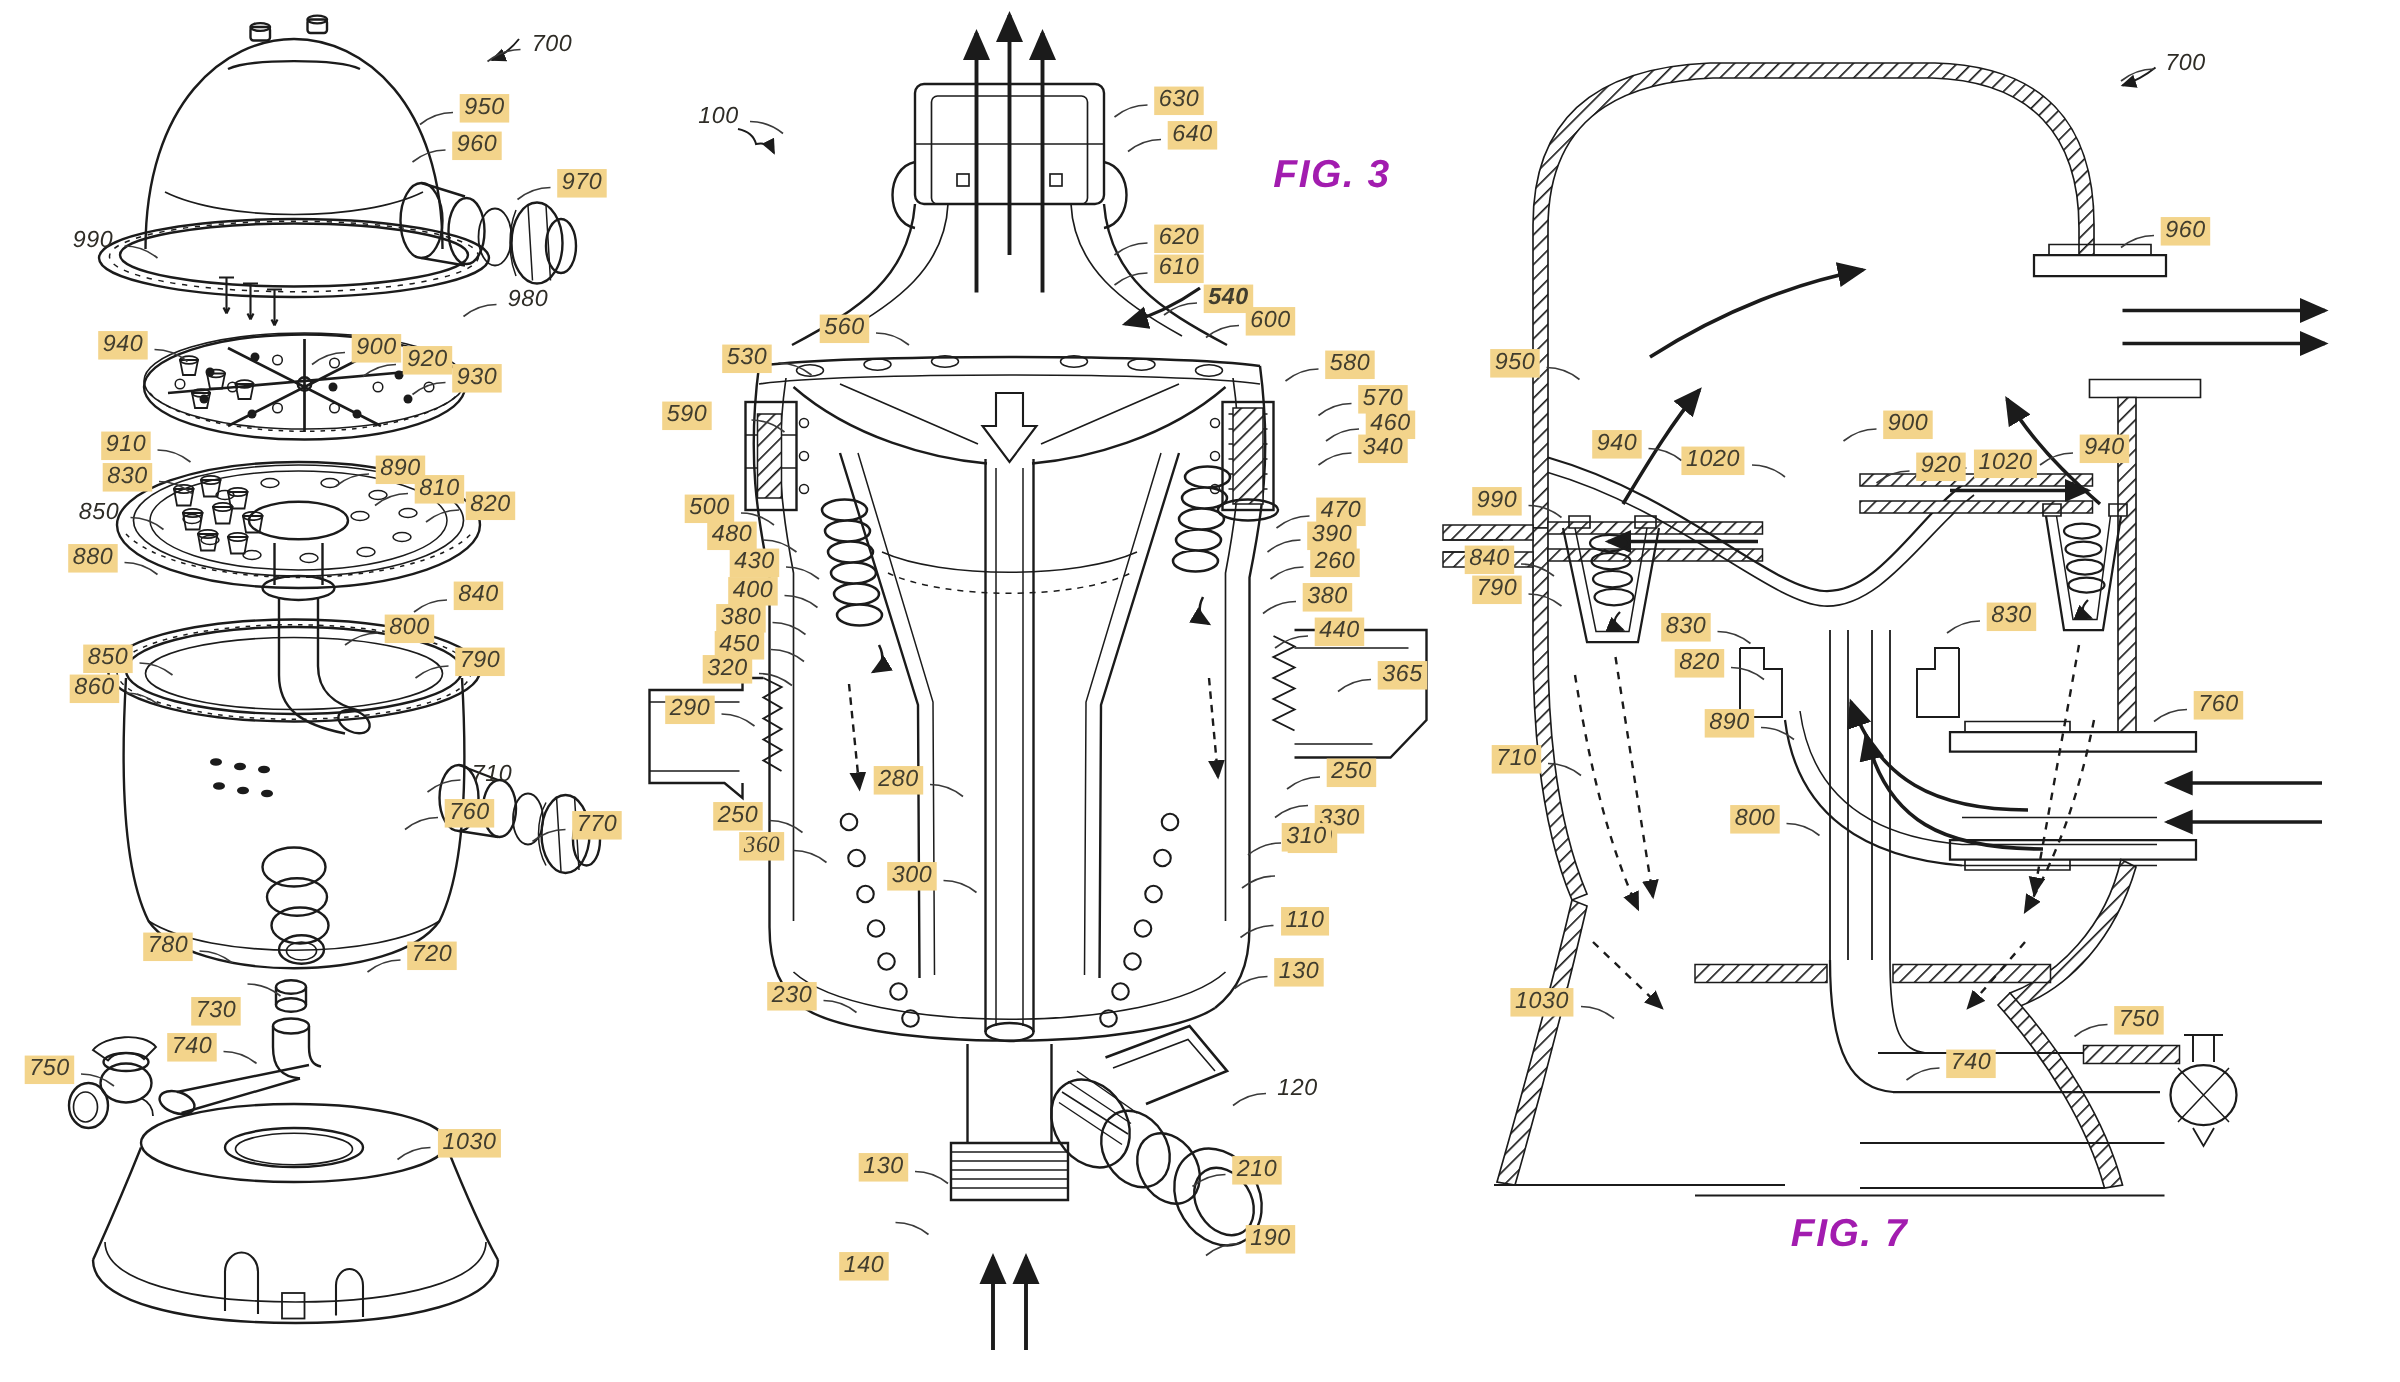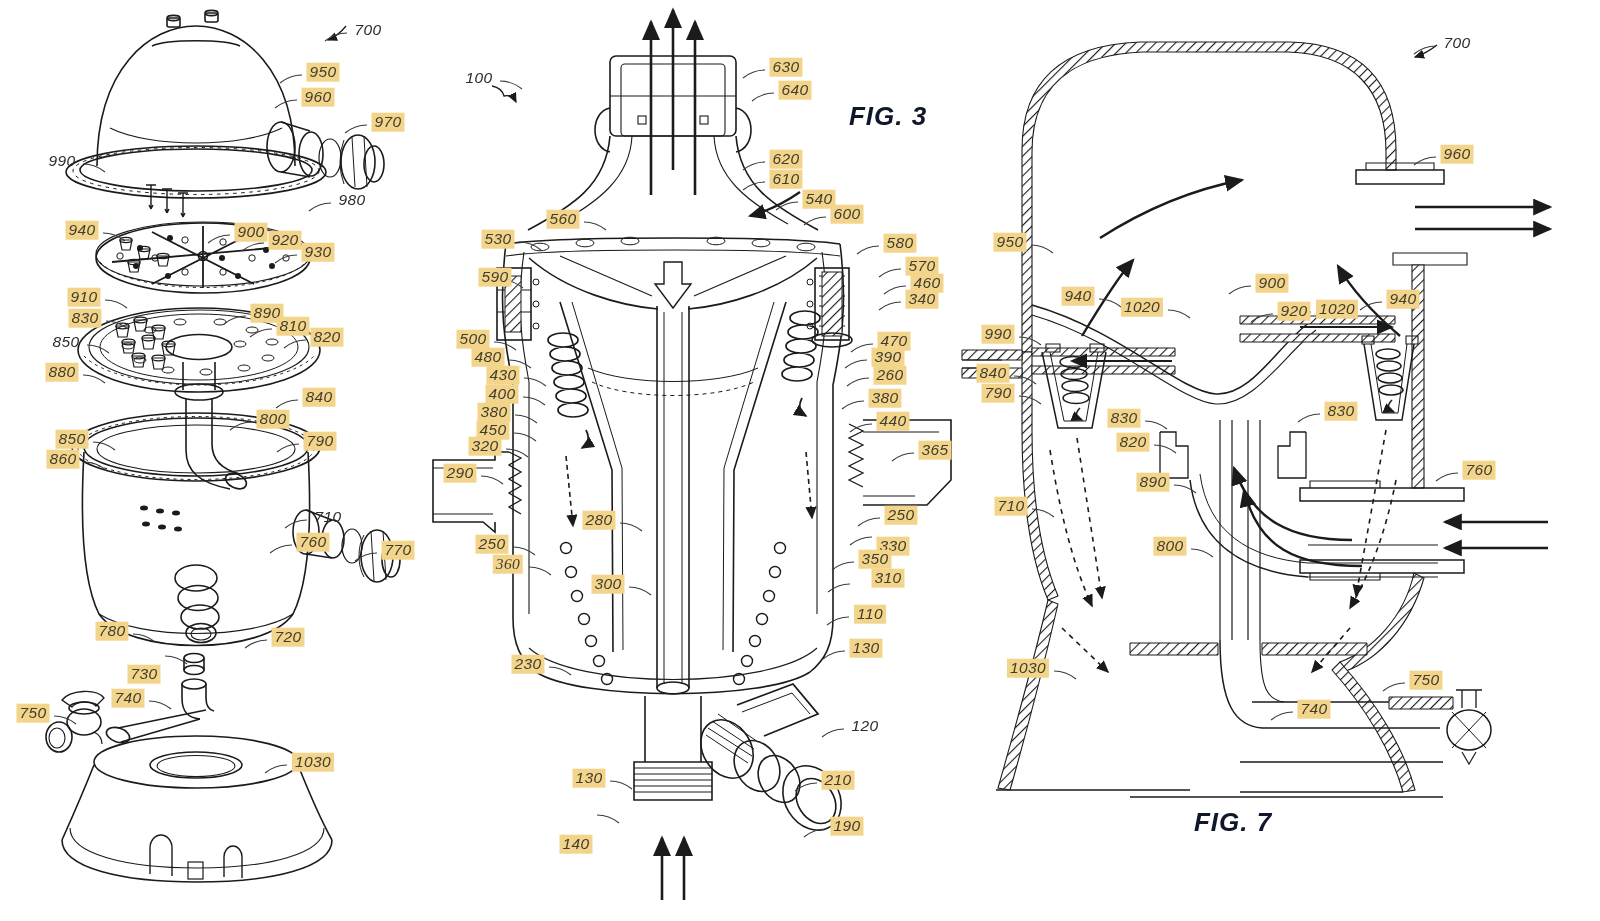--- a/index.html
+++ b/index.html
@@ -5,21 +5,21 @@
   html,body{margin:0;padding:0;background:#ffffff;}
   .stage{position:relative;width:1600px;height:921px;background:#ffffff;overflow:hidden;
          font-family:"Liberation Sans", sans-serif;}
   .stage svg.art{position:absolute;left:0;top:0;}
   #label-layer{position:absolute;left:0;top:0;width:1290px;height:921px;pointer-events:none;text-align:center;}
   .ref-label{position:absolute;transform:translate(-50%,-50%);font-style:italic;
              font-size:15.5px;line-height:1.2;padding:0 3px;color:#2e2c26;white-space:nowrap;
              letter-spacing:.4px;}
   .ref-label.hl{background:#f3d48b;color:#413d2e;}
   .fig-caption{position:absolute;transform:translate(-50%,-50%);font-weight:bold;
-               font-style:italic;font-size:26px;color:#0f172a;letter-spacing:1px;white-space:nowrap;}
+               font-style:italic;font-size:26px;color:#a21caf;letter-spacing:1px;white-space:nowrap;}
   #leader-layer{position:absolute;left:0;top:0;pointer-events:none;}
   #leader-layer path{stroke:#3a3a3a;stroke-width:1.1;fill:none;}
 </style>
 </head>
 <body>
 
 <div class="stage">
 
 <svg class="art" width="1600" height="921" viewBox="0 0 1600 921">
   <defs>
@@ -613,26 +613,26 @@
       <div class="ref-label hl" style="left: 288px; top: 637px;">720</div>
       <div class="ref-label hl" style="left: 144px; top: 674px;">730</div>
       <div class="ref-label hl" style="left: 128px; top: 698px;">740</div>
       <div class="ref-label hl" style="left: 33px; top: 713px;">750</div>
       <div class="ref-label hl" style="left: 313px; top: 762px;">1030</div>
       <div class="ref-label" style="left: 479px; top: 78px;">100</div>
       <div class="ref-label hl" style="left: 786px; top: 67px;">630</div>
       <div class="ref-label hl" style="left: 795px; top: 90px;">640</div>
       <div class="ref-label hl" style="left: 786px; top: 159px;">620</div>
       <div class="ref-label hl" style="left: 786px; top: 179px;">610</div>
-      <div class="ref-label hl" style="left: 819px; top: 199px;">540</div>
+      <div class="ref-label hl" style="left: 819px; top: 199px; font-weight: bold;">540</div>
       <div class="ref-label hl" style="left: 847px; top: 214px;">600</div>
       <div class="ref-label hl" style="left: 563px; top: 219px;">560</div>
       <div class="ref-label hl" style="left: 498px; top: 239px;">530</div>
       <div class="ref-label hl" style="left: 900px; top: 243px;">580</div>
-      <div class="ref-label hl" style="left: 495px; top: 277px;">590</div>
+      <div class="ref-label hl" style="left: 458px; top: 277px;">590</div>
       <div class="ref-label hl" style="left: 922px; top: 266px;">570</div>
       <div class="ref-label hl" style="left: 927px; top: 283px;">460</div>
       <div class="ref-label hl" style="left: 922px; top: 299px;">340</div>
       <div class="ref-label hl" style="left: 473px; top: 339px;">500</div>
       <div class="ref-label hl" style="left: 488px; top: 357px;">480</div>
       <div class="ref-label hl" style="left: 894px; top: 341px;">470</div>
       <div class="ref-label hl" style="left: 888px; top: 357px;">390</div>
       <div class="ref-label hl" style="left: 503px; top: 375px;">430</div>
       <div class="ref-label hl" style="left: 502px; top: 394px;">400</div>
       <div class="ref-label hl" style="left: 890px; top: 375px;">260</div>
@@ -642,21 +642,21 @@
       <div class="ref-label hl" style="left: 893px; top: 421px;">440</div>
       <div class="ref-label hl" style="left: 485px; top: 446px;">320</div>
       <div class="ref-label hl" style="left: 935px; top: 450px;">365</div>
       <div class="ref-label hl" style="left: 460px; top: 473px;">290</div>
       <div class="ref-label hl" style="left: 599px; top: 520px;">280</div>
       <div class="ref-label hl" style="left: 901px; top: 515px;">250</div>
       <div class="ref-label hl" style="left: 893px; top: 546px;">330</div>
       <div class="ref-label hl" style="left: 492px; top: 544px;">250</div>
       <div class="ref-label hl" style="left: 875px; top: 559px;">350</div>
       <div class="ref-label hl" style="left: 508px; top: 564px; font-family: Liberation Serif, serif;">360</div>
-      <div class="ref-label hl" style="left: 871px; top: 578px; margin-left: 17px;">310</div>
+      <div class="ref-label hl" style="left: 871px; top: 558px;">310</div>
       <div class="ref-label hl" style="left: 608px; top: 584px;">300</div>
       <div class="ref-label hl" style="left: 870px; top: 614px;">110</div>
       <div class="ref-label hl" style="left: 866px; top: 648px;">130</div>
       <div class="ref-label hl" style="left: 528px; top: 664px;">230</div>
       <div class="ref-label" style="left: 865px; top: 726px;">120</div>
       <div class="ref-label hl" style="left: 589px; top: 778px;">130</div>
       <div class="ref-label hl" style="left: 838px; top: 780px;">210</div>
       <div class="ref-label hl" style="left: 576px; top: 812px; margin-top: 32px;">140</div>
       <div class="ref-label hl" style="left: 847px; top: 826px;">190</div>
       <div class="fig-caption" style="left: 888px; top: 116px;">FIG. 3</div>

